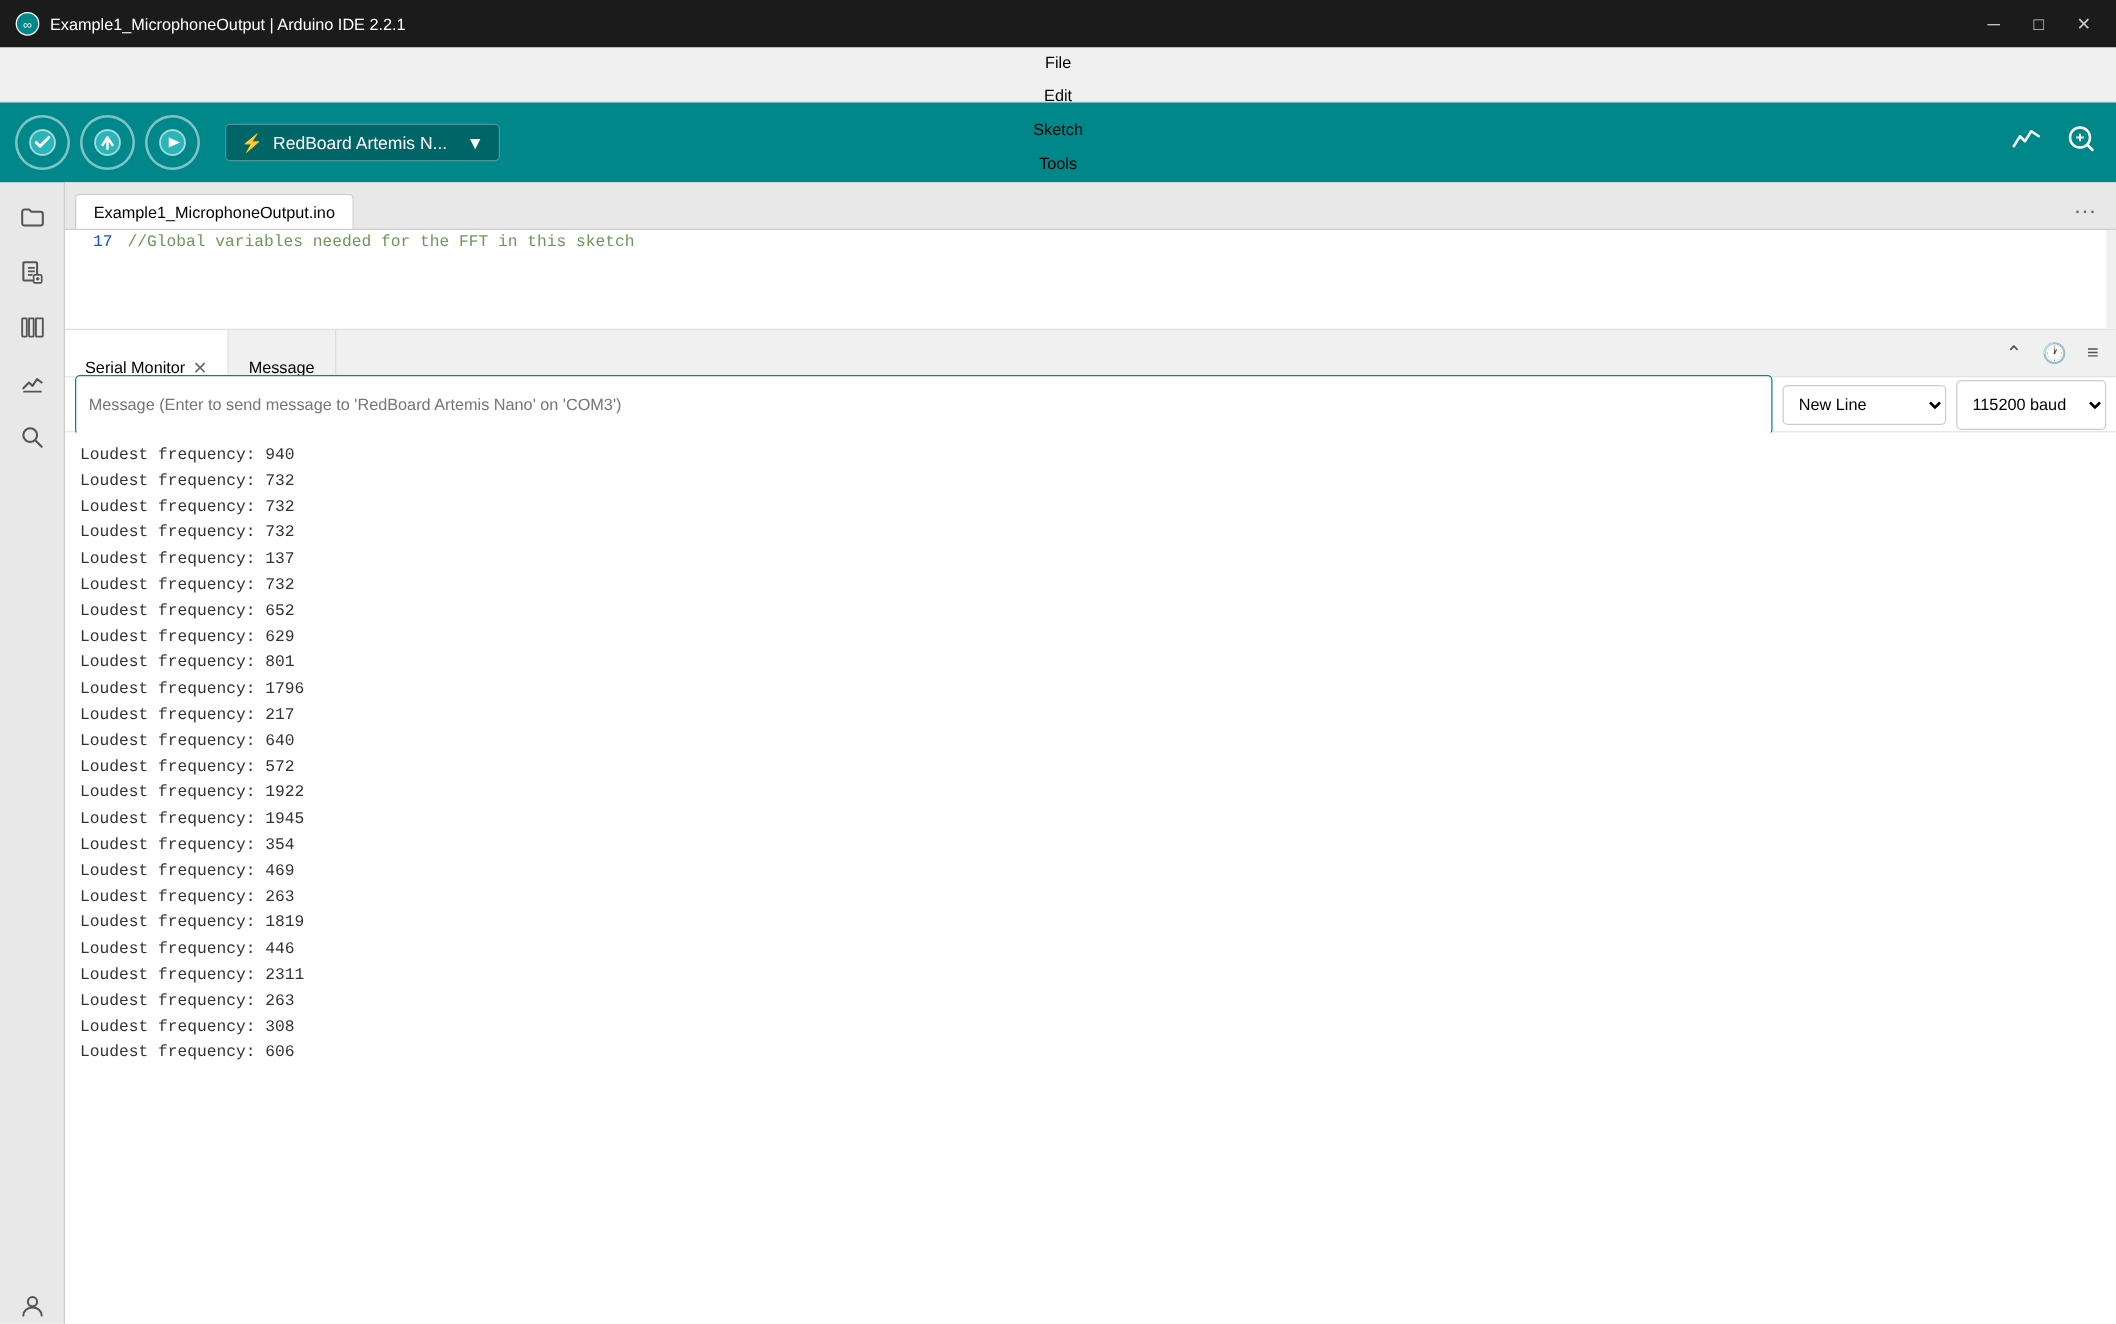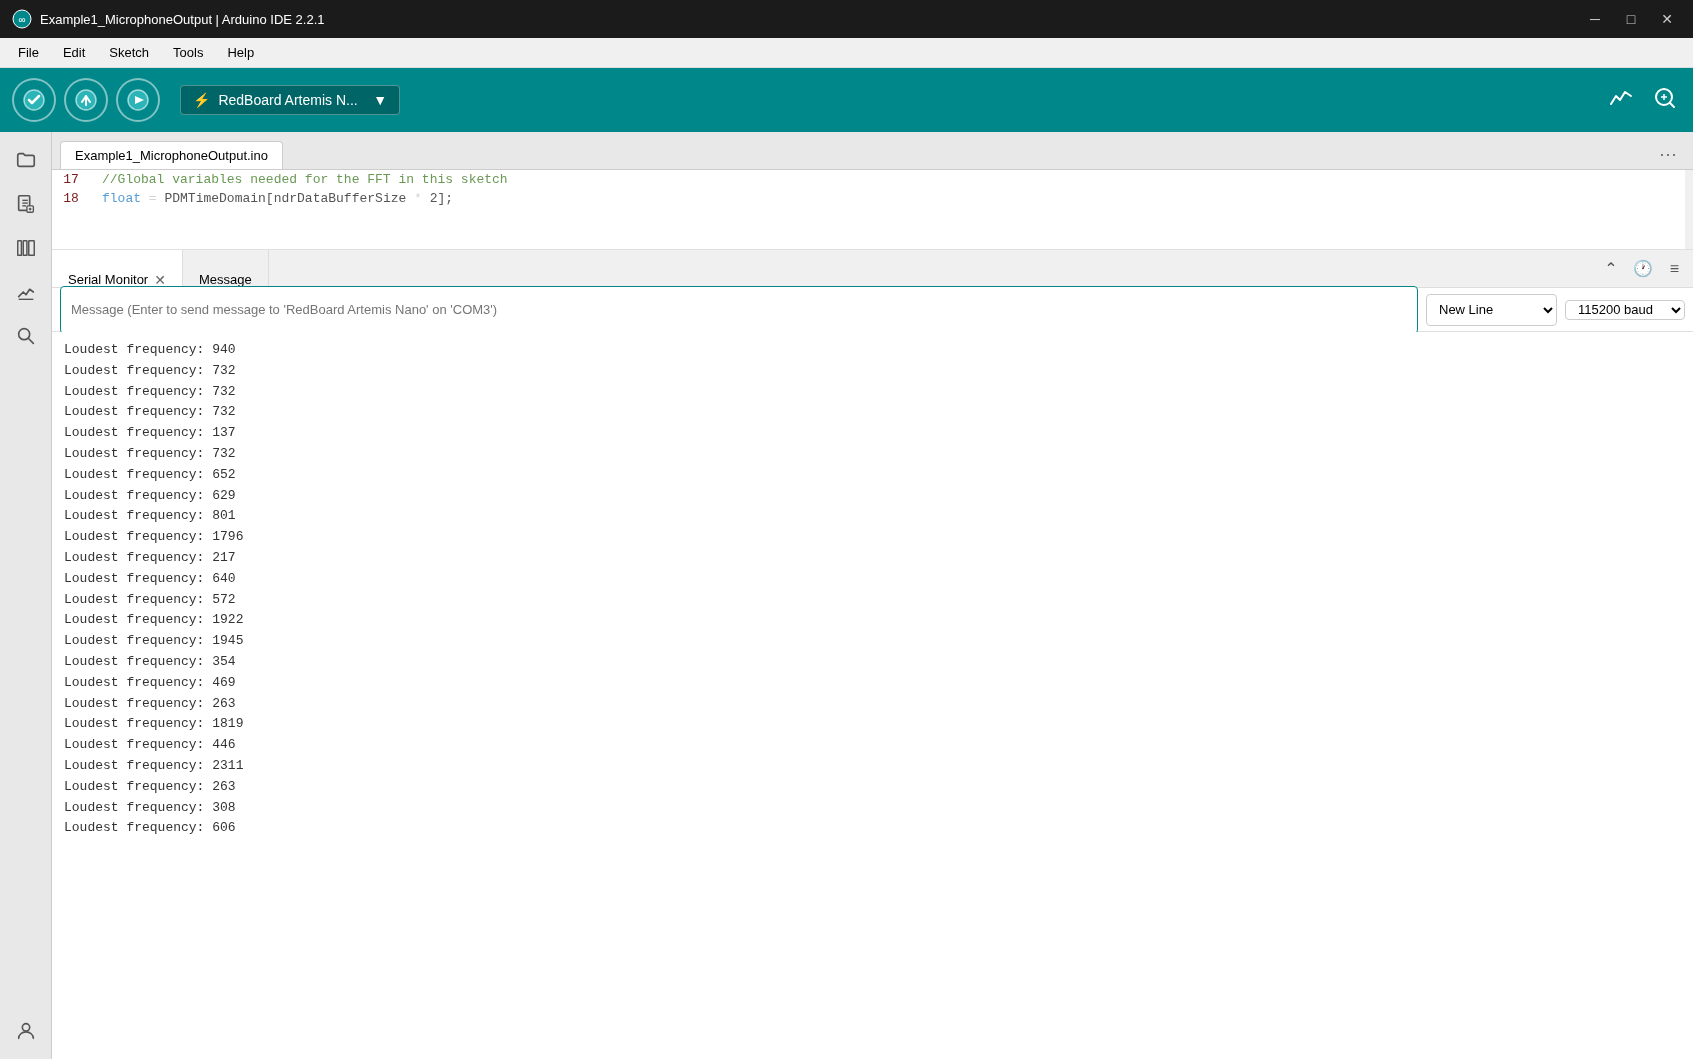--- a/index.html
+++ b/index.html
@@ -45,26 +45,27 @@
       font-size: 14px;
       cursor: pointer;
       display: flex;
       align-items: center;
       justify-content: center;
     }
 
     
     .menu-bar {
       background: #f0f0f0;
-      height: 30px;
+      height: 44px;
       display: flex;
       align-items: center;
       padding: 0 8px;
       gap: 4px;
       border-bottom: 1px solid #ddd;
+      flex-direction: column;
     }
     .menu-item {
       padding: 4px 10px;
       font-size: 13px;
       cursor: pointer;
       border-radius: 3px;
     }
 
     
     .toolbar {
@@ -202,23 +203,23 @@
       color: #333;
       position: relative;
     }
     .code-line {
       display: flex;
       align-items: flex-start;
       padding: 2px 0;
     }
     .line-number {
       width: 50px;
-      text-align: center;
+      text-align: right;
       padding-right: 12px;
-      color: #7f1d1d;
+      color: #1d4ed8;
       user-select: none;
       flex-shrink: 0;
     }
     .line-content {
       flex: 1;
       color: #555;
     }
     .code-scrollbar {
       position: absolute;
       right: 0;
@@ -301,21 +302,21 @@
       height: 32px;
       border: 1px solid #ccc;
       border-radius: 4px;
       padding: 0 8px;
       font-size: 13px;
       background: #fff;
       cursor: pointer;
       min-width: 120px;
     }
     .baud-select {
-      height: 20px;
+      height: 40px;
       border: 1px solid #ccc;
       border-radius: 4px;
       padding: 0 8px;
       font-size: 13px;
       background: #fff;
       cursor: pointer;
       min-width: 120px;
     }
 
     
@@ -460,24 +461,20 @@
       <div class="editor-tab">
         <span>Example1_MicrophoneOutput.ino</span>
       </div>
       <button class="editor-tab-more">···</button>
     </div>
 
     <div class="code-editor">
       <div class="code-line">
         <span class="line-number">17</span>
         <span class="line-content" style="color: #6a9955;">  //Global variables needed for the FFT in this sketch</span>
-      </div>
-      <div class="code-line">
-        <span class="line-number">18</span>
-        <span class="line-content" style="color: #555;">  <span style="color:#569cd6;">float</span> <span style="color:#d4d4d4;">=</span> PDMTimeDomain[ndrDataBufferSize <span style="color:#d4d4d4;">*</span> 2];</span>
       </div>
       <div class="code-scrollbar"></div>
     </div>
 
     <div class="serial-panel">
 
       <div class="serial-tabs">
         <div class="serial-tab">
           <span>Serial Monitor</span>
           <span class="serial-tab-close">✕</span>

